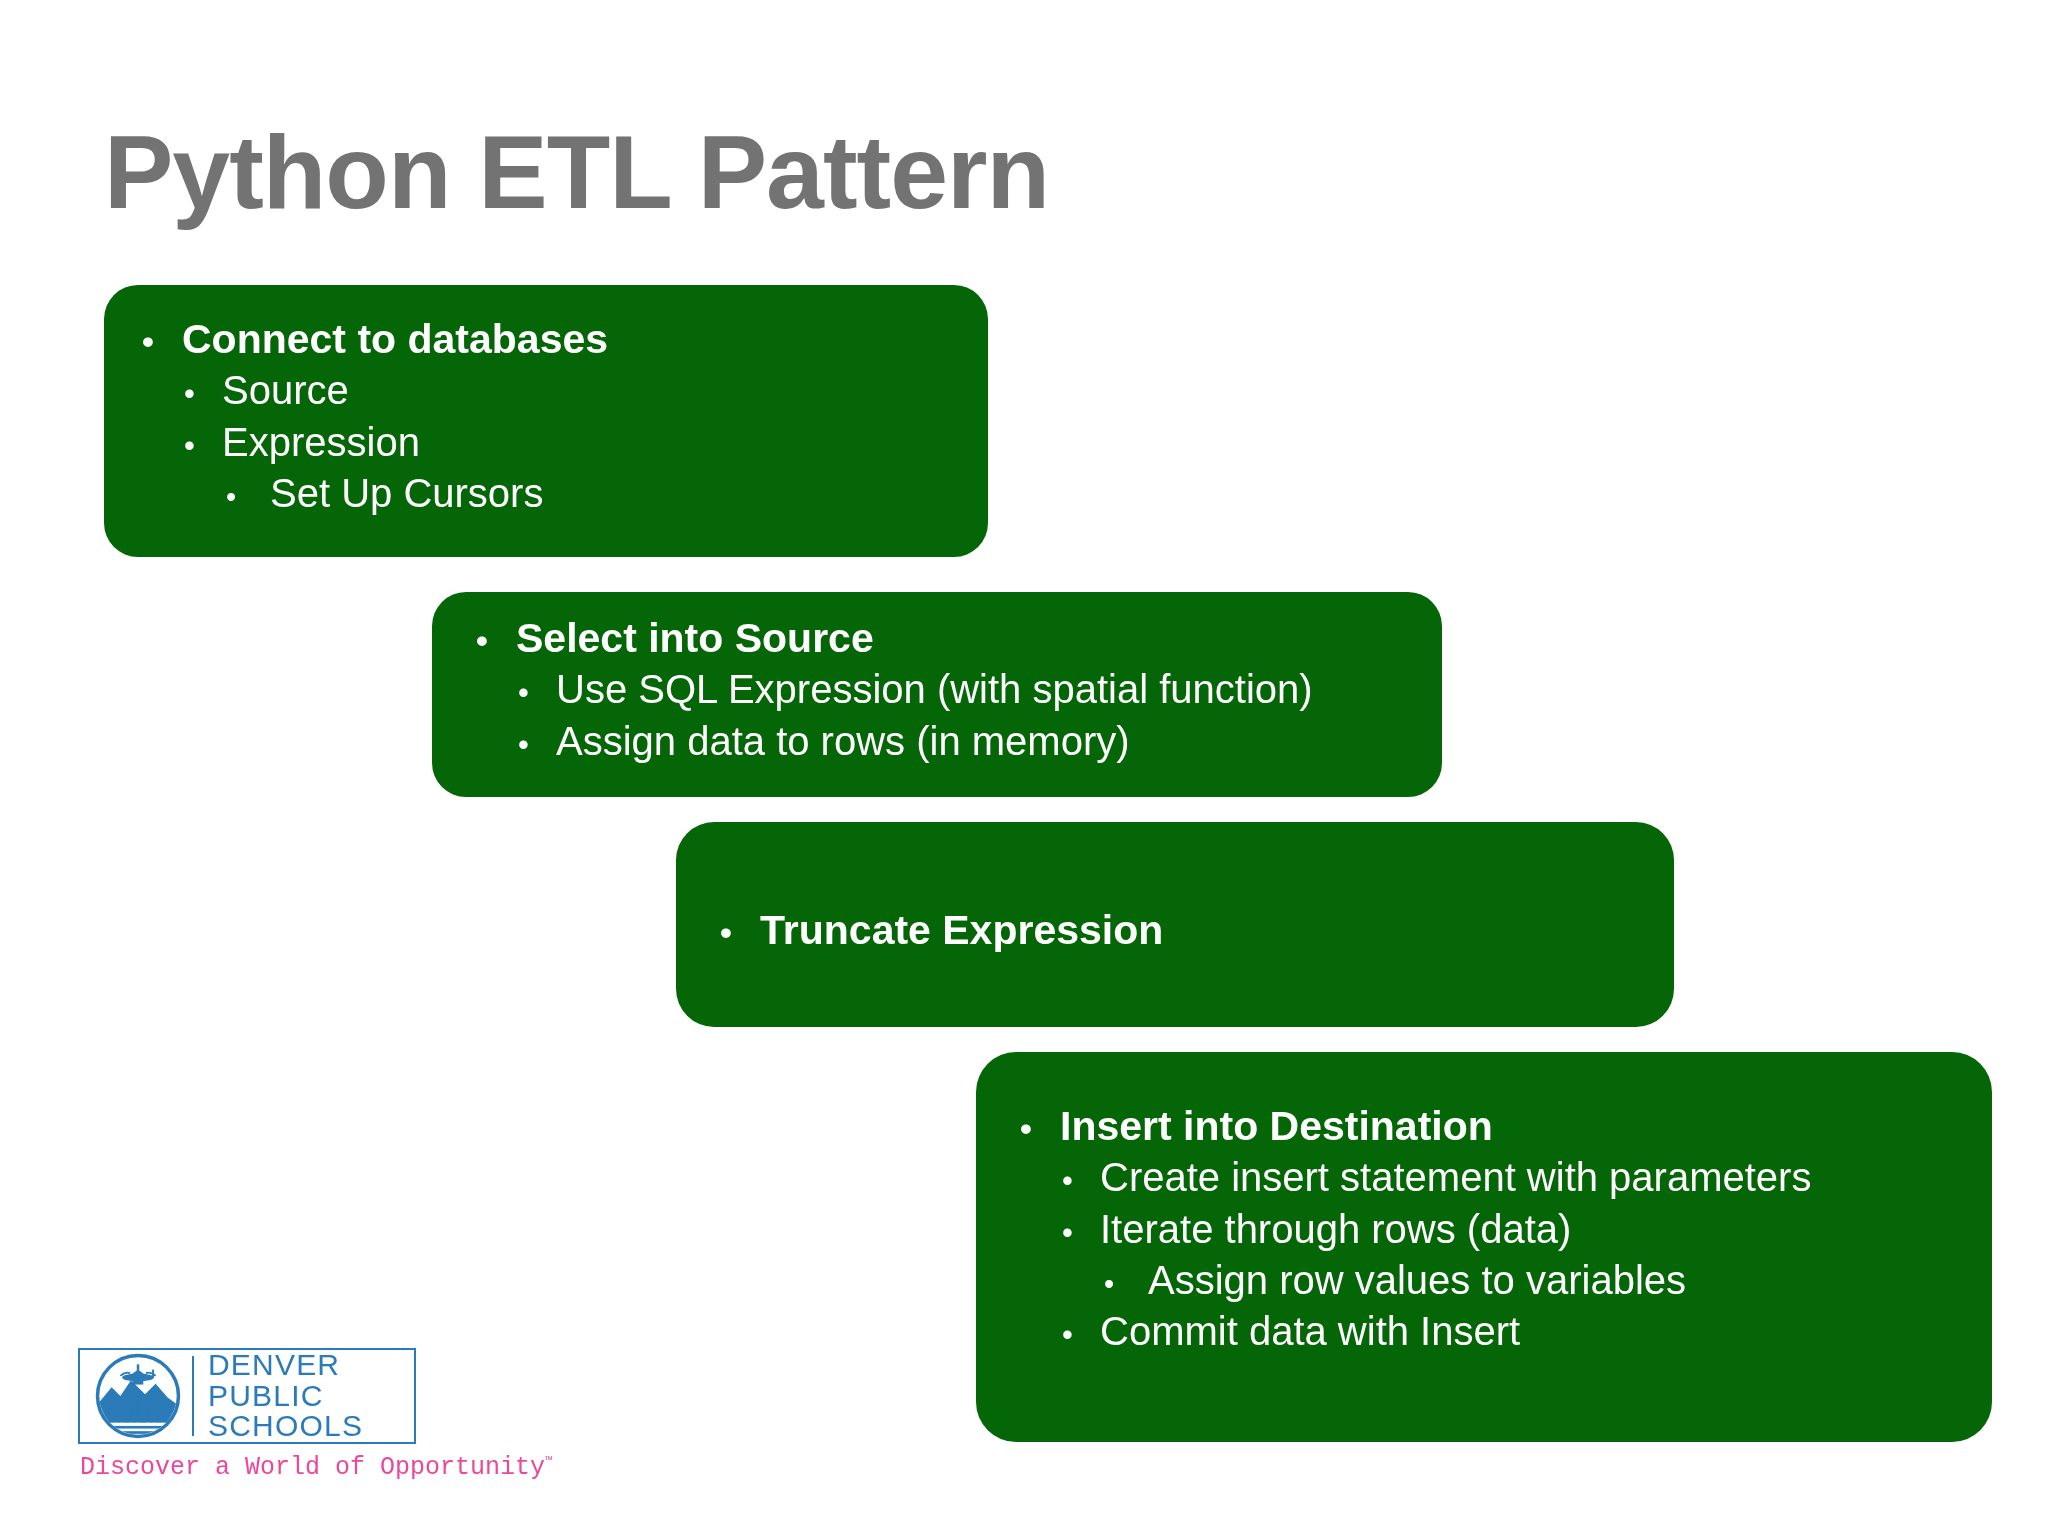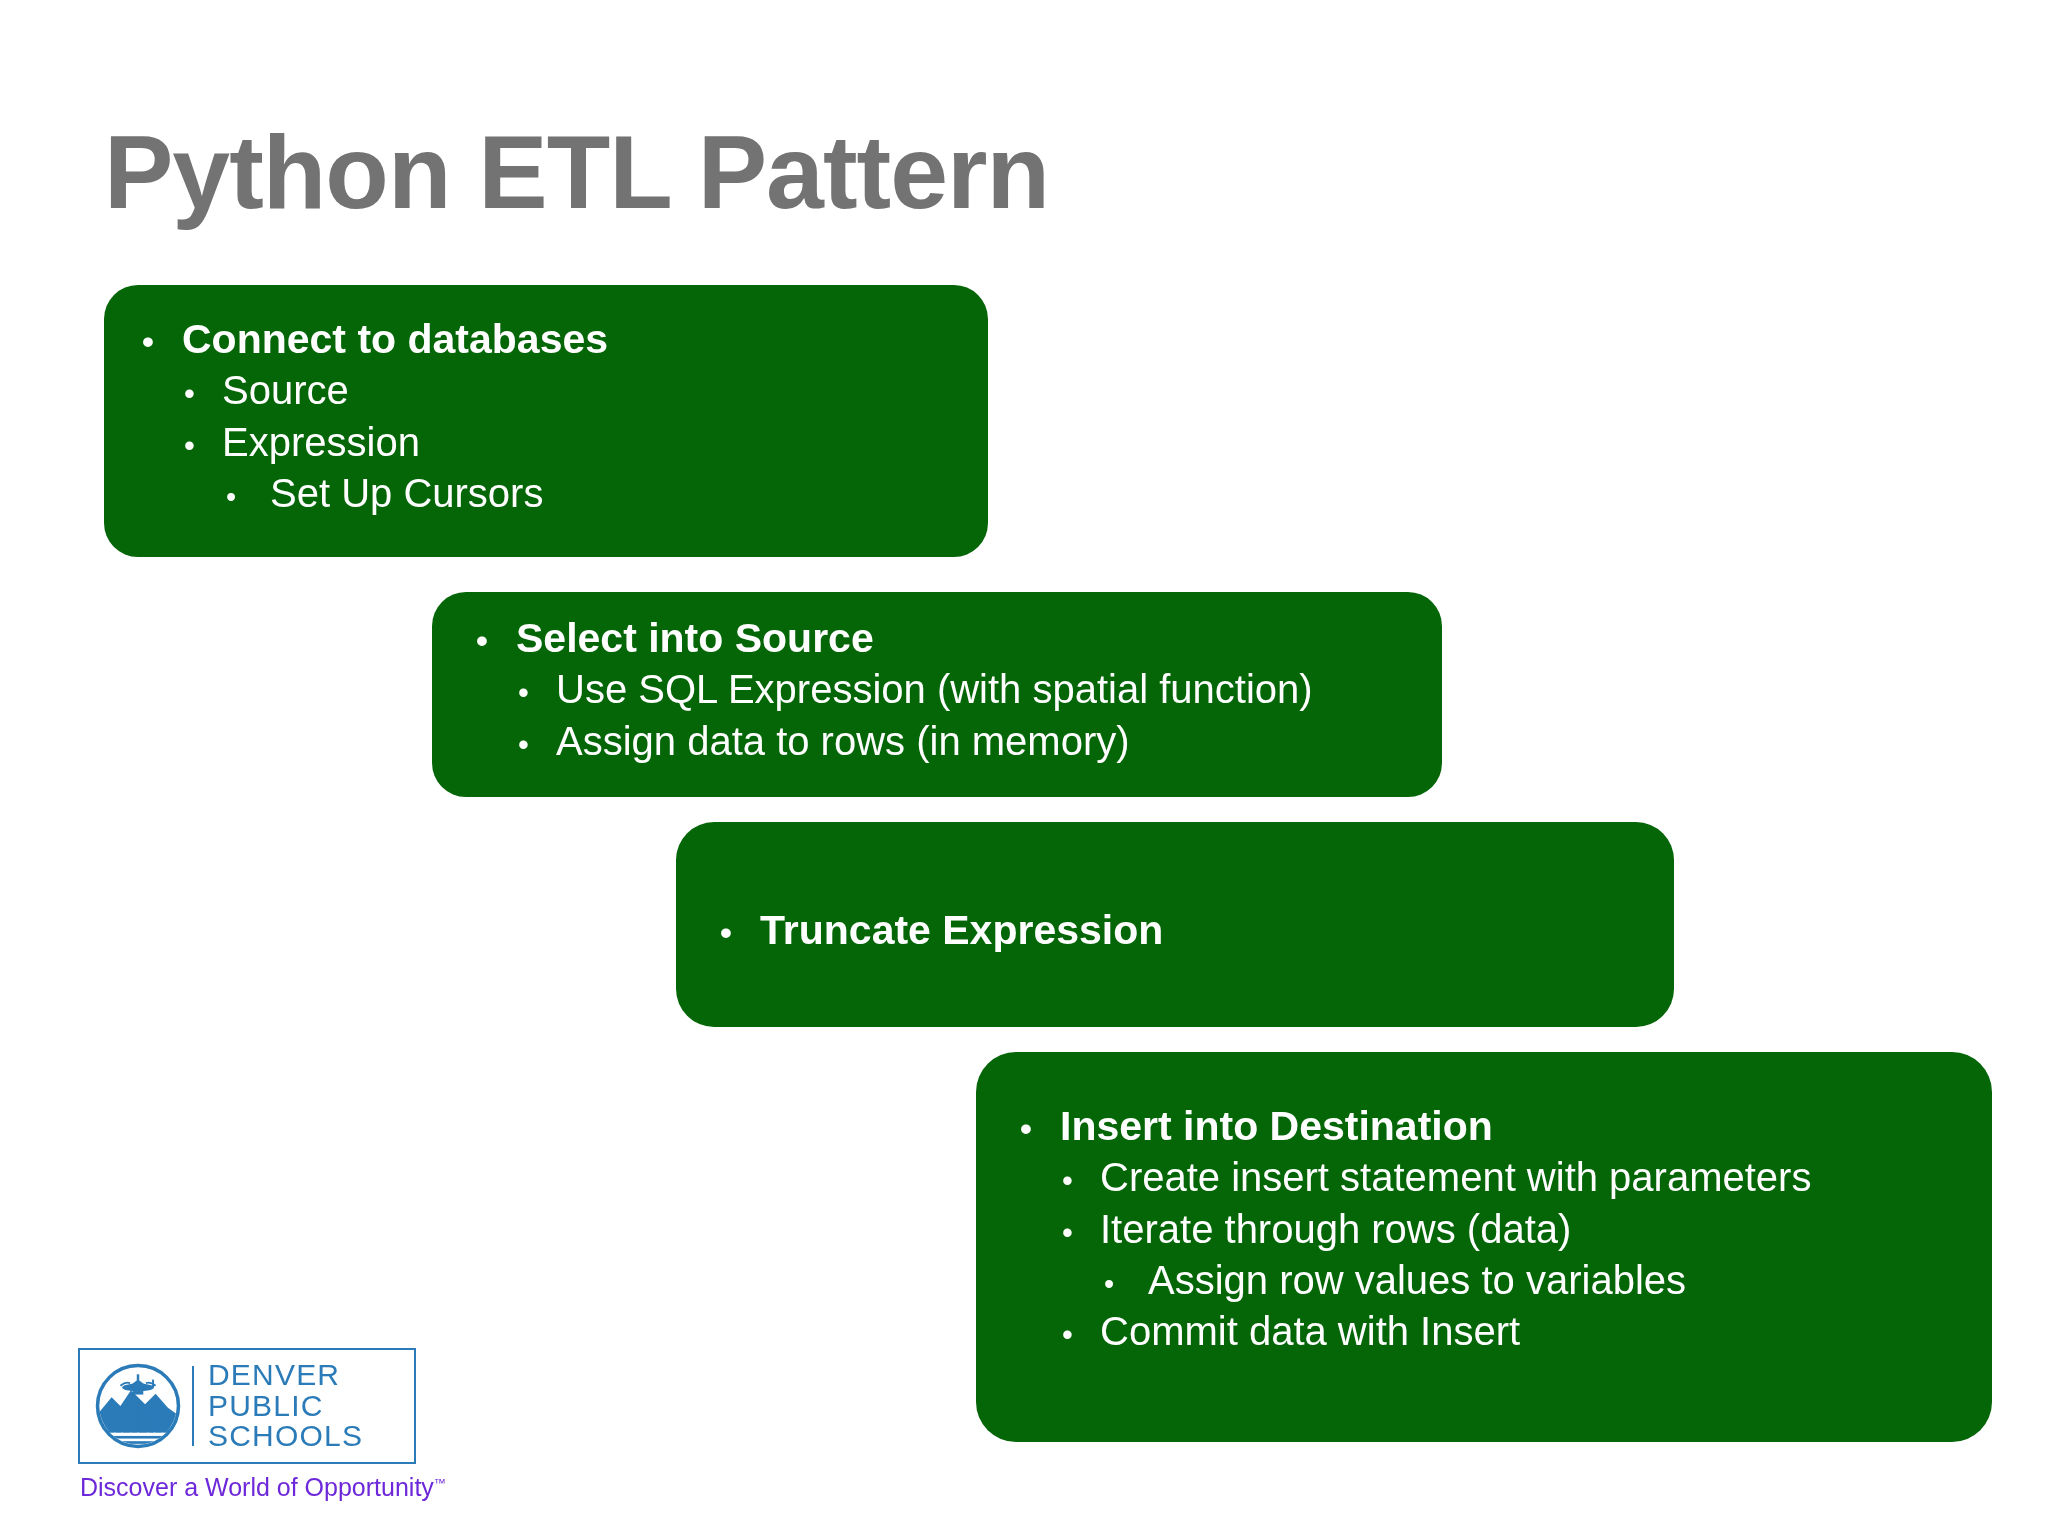--- a/index.html
+++ b/index.html
@@ -96,21 +96,21 @@
   
   .dps-logo {
     position: absolute;
     left: 78px;
     top: 1348px;
     width: 338px;
   }
   .logo-frame {
     box-sizing: border-box;
     border: 2px solid #2a7bb8;
-    height: 116px;
+    height: 96px;
     display: flex;
     align-items: center;
     padding: 6px 10px 6px 14px;
   }
   .logo-emblem {
     flex: 0 0 auto;
     width: 88px;
     height: 88px;
     margin-right: 10px;
   }
@@ -130,23 +130,23 @@
   .logo-wordmark div {
     color: #2a7bb8;
     font-size: 30px;
     line-height: 1.02;
     letter-spacing: 1.2px;
     font-weight: normal;
     white-space: nowrap;
   }
   .logo-tagline {
     margin-top: 9px;
-    color: #6d28d9;
+    color: #ec4899;
     font-size: 25px;
-    font-family: Liberation Sans, sans-serif;
+    font-family: Liberation Mono, monospace;
     white-space: nowrap;
     padding-left: 2px;
   }
   .logo-tagline sup { font-size: 12px; vertical-align: super; }
 </style>
 </head>
 <body>
 
 <div class="slide">
 

